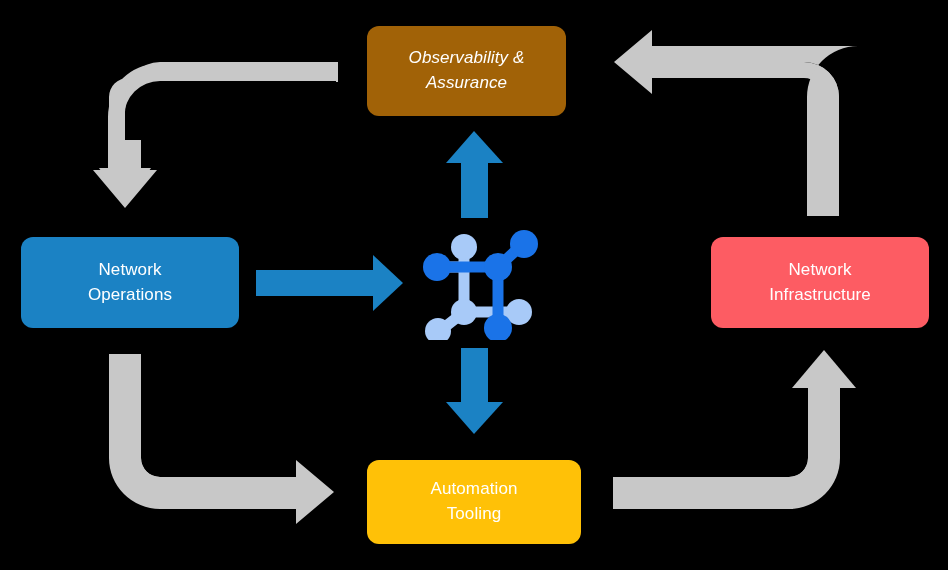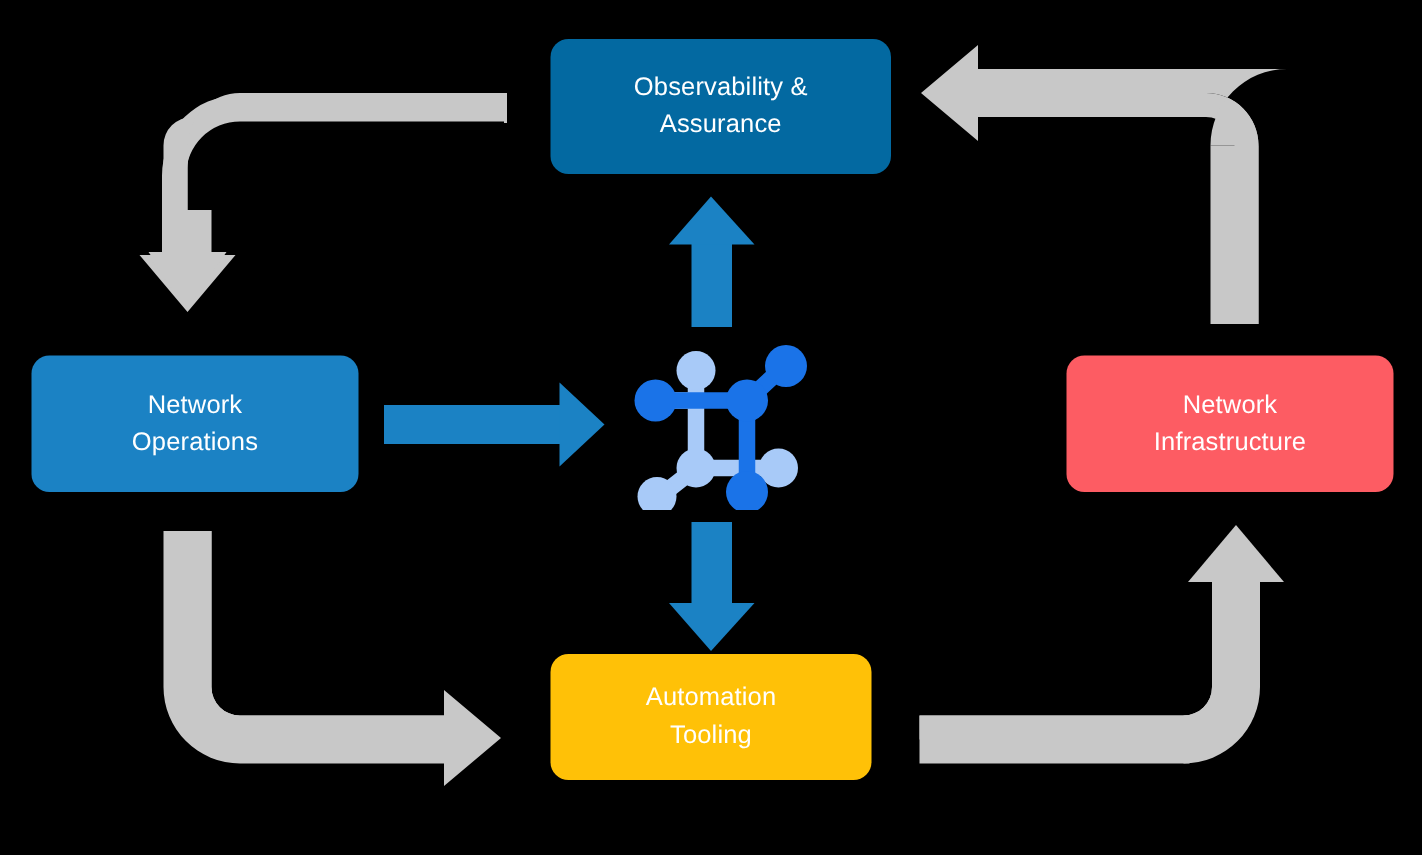--- a/index.html
+++ b/index.html
@@ -32,33 +32,34 @@
     color: #ffffff;
     font-size: 17px;
     font-weight: 400;
     line-height: 1.45;
     letter-spacing: 0.1px;
     box-sizing: border-box;
     padding: 4px 10px;
     white-space: pre-line;
   }
   #box-observability {
-    left: 367px; top: 26px; width: 227px; height: 90px;
-    background: #0369a1;
+    left: 367px; top: 26px; width: 199px; height: 90px;
+    background: #a16207;
+    font-style: italic;
   }
   #box-network-operations {
     left: 21px; top: 237px; width: 218px; height: 91px;
     background: #1b82c4;
   }
   #box-network-infrastructure {
     left: 711px; top: 237px; width: 218px; height: 91px;
     background: #fd5c63;
   }
   #box-automation-tooling {
-    left: 367px; top: 436px; width: 214px; height: 84px;
+    left: 367px; top: 460px; width: 214px; height: 84px;
     background: #ffc107;
   }
   #center-icon {
     position: absolute;
     left: 420px; top: 220px;
     width: 120px; height: 120px;
     pointer-events: none;
   }
 </style>
 </head>

